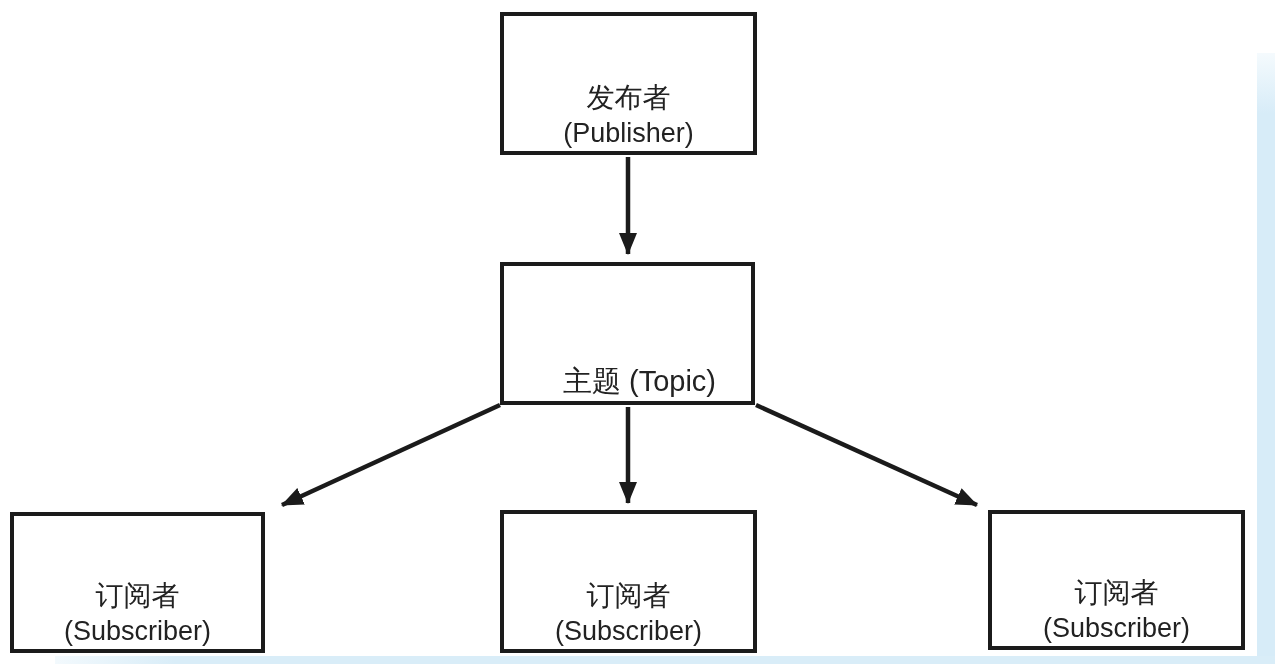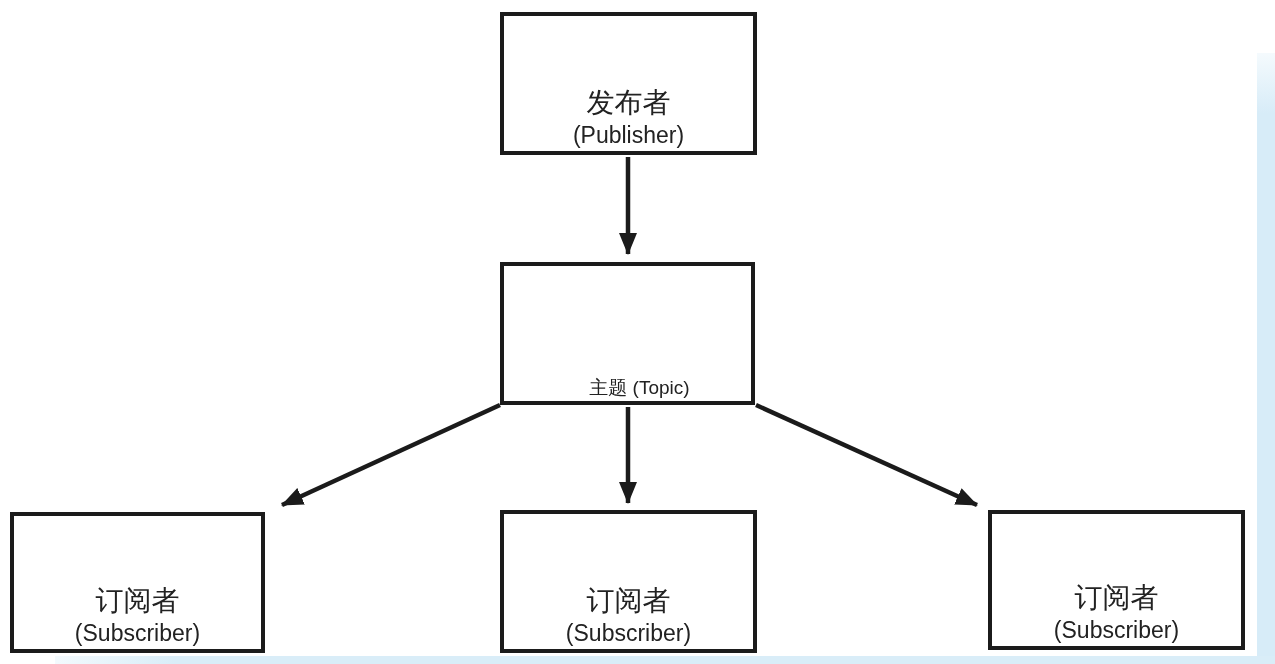--- a/index.html
+++ b/index.html
@@ -41,24 +41,24 @@
     display: flex;
     flex-direction: column;
     align-items: center;
     justify-content: flex-end;
     text-align: center;
     color: #222222;
     font-size: 28px;
     line-height: 1.3;
   }
   .node .line2 {
-    font-size: 23px;
+    font-size: 27px;
   }
   #node-publisher  { left: 500px; top: 12px;  width: 257px; height: 143px; }
-  #node-topic      { left: 500px; top: 262px; width: 255px; height: 143px; font-size: 19px; padding-left: 24px; }
+  #node-topic      { left: 500px; top: 262px; width: 255px; height: 143px; font-size: 29px; padding-left: 24px; }
   #node-sub1       { left: 10px;  top: 512px; width: 255px; height: 141px; }
   #node-sub2       { left: 500px; top: 510px; width: 257px; height: 143px; }
   #node-sub3       { left: 988px; top: 510px; width: 257px; height: 140px; }
   
   svg.edges {
     position: absolute;
     left: 0;
     top: 0;
     width: 1275px;
     height: 664px;

